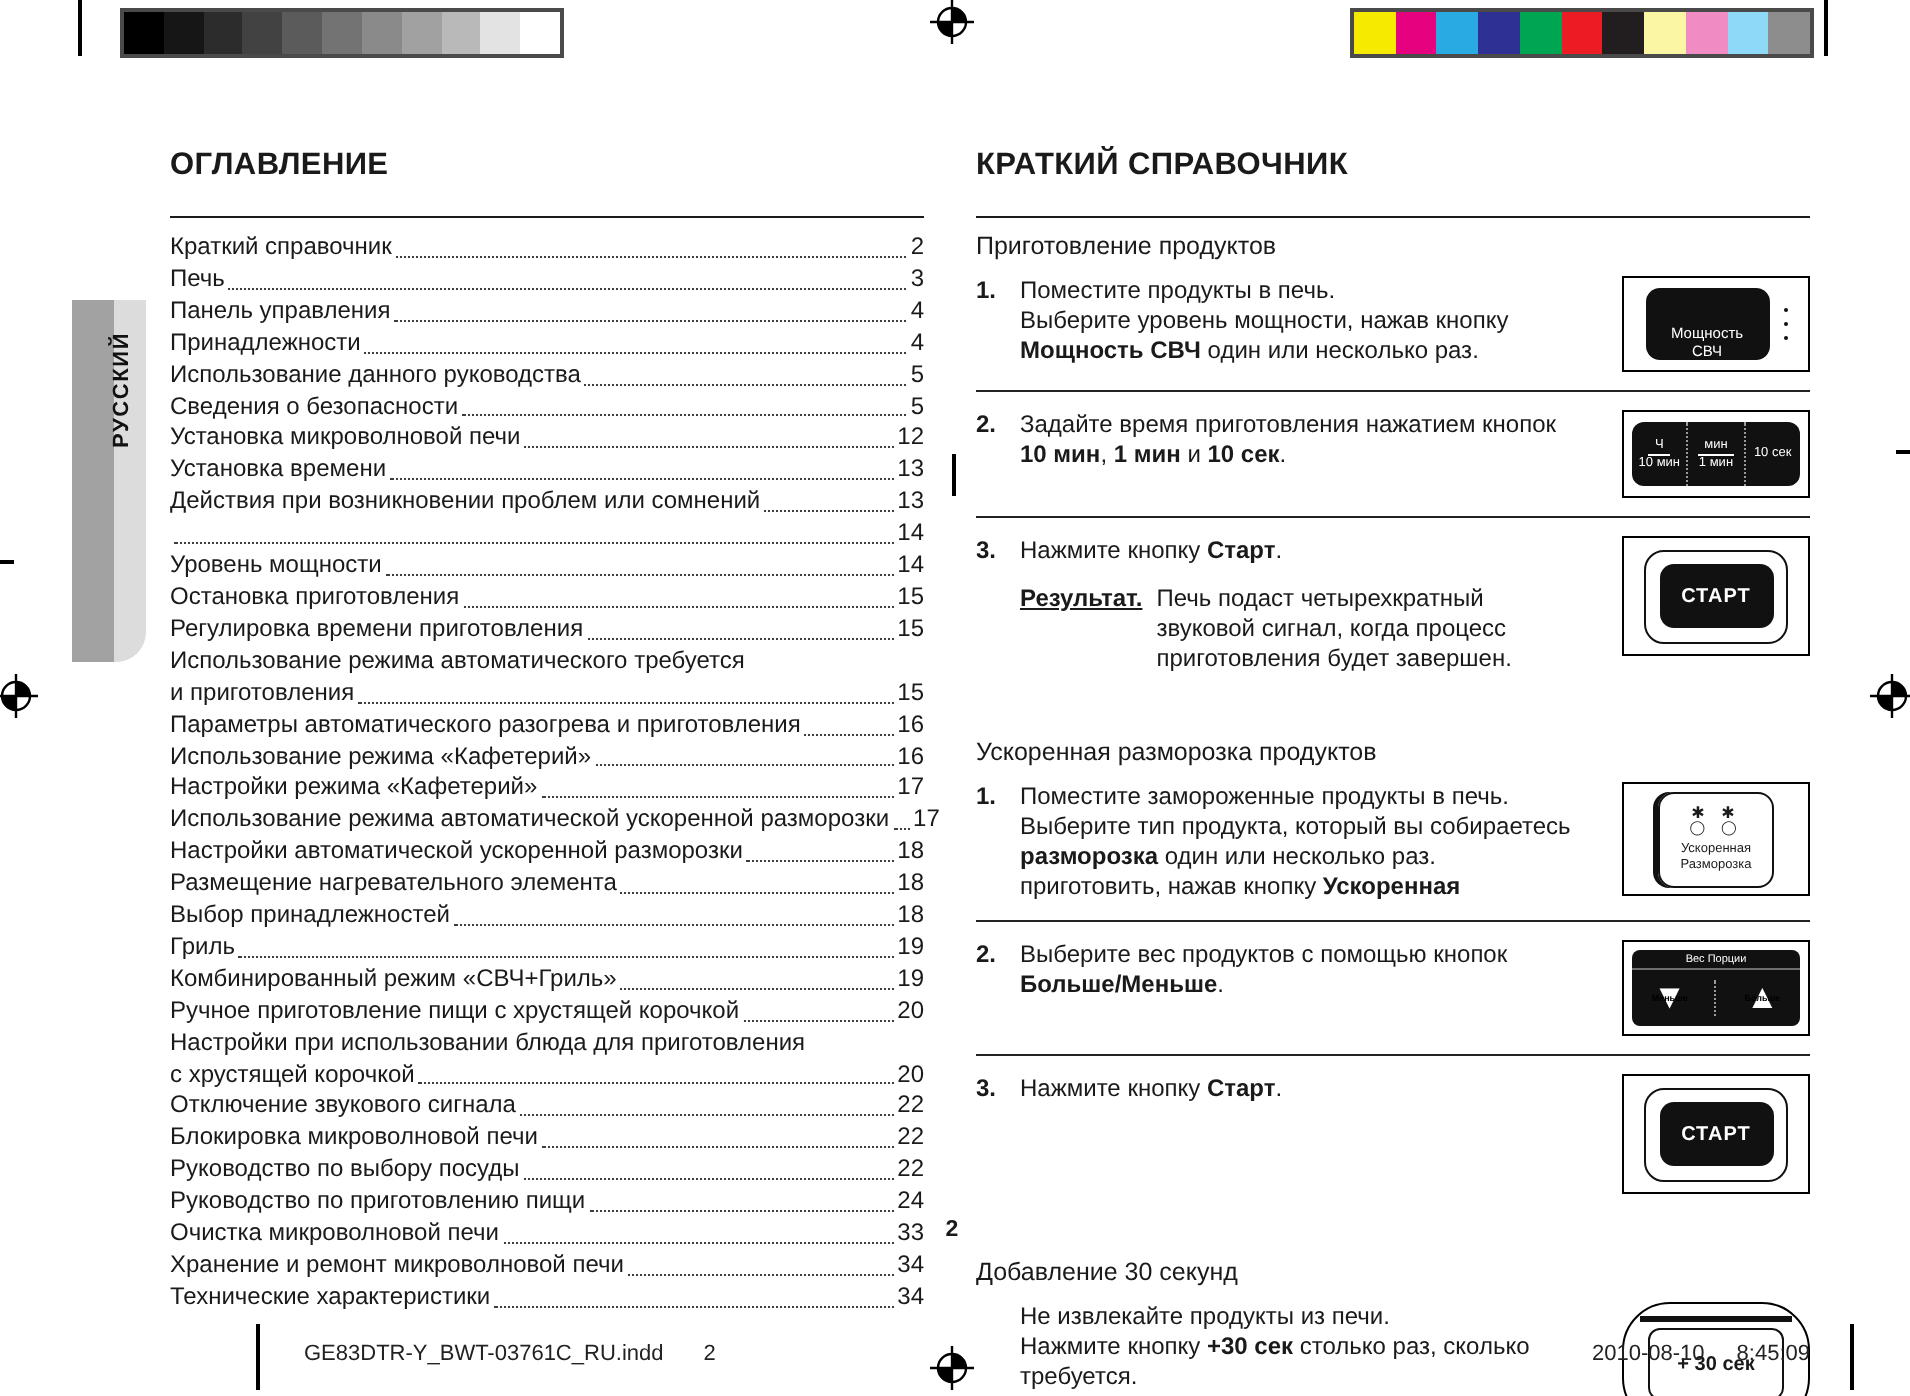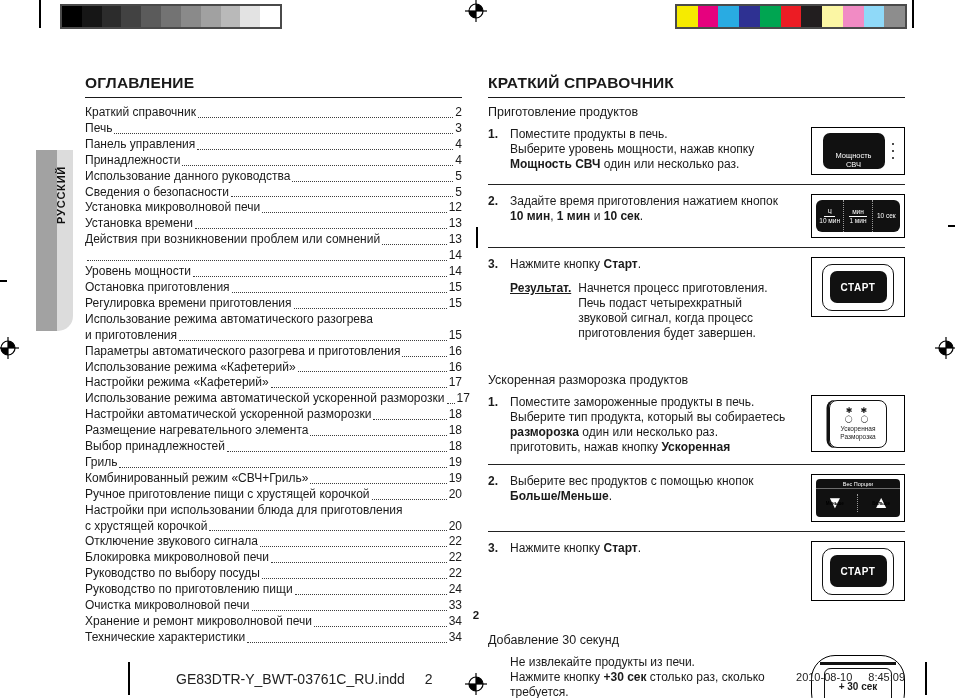--- a/index.html
+++ b/index.html
@@ -13,21 +13,21 @@
   .cropline{position:absolute;top:0;width:1.5px;height:28px;background:#000;}
   
   .side-tab{position:absolute;left:36px;top:150px;width:37px;height:181px;display:flex;}
   .tab-dark{width:21px;background:#a2a2a2;}
   .tab-light{flex:1;background:#dcdcdc;border-radius:0 0 15px 0;}
   .tab-text{position:absolute;left:55px;top:224px;transform:rotate(-90deg);transform-origin:0 0;
             font-size:11px;font-weight:bold;letter-spacing:.8px;white-space:nowrap;color:#111;}
   
   .toc-col{position:absolute;left:85px;top:74px;width:377px;}
   .qr-col{position:absolute;left:488px;top:74px;width:417px;}
-  .col-title{font-size:15.5px;font-weight:bold;letter-spacing:.2px;padding-bottom:5px;
+  .col-title{font-size:15.5px;font-weight:bold;letter-spacing:.2px;padding-bottom:16px;
              border-bottom:1.6px solid #1a1a1a;margin-bottom:7px;}
   
   .toc-entry{font-size:12px;line-height:15.9px;}
   .toc-row{display:flex;align-items:flex-end;}
   .toc-label{white-space:nowrap;}
   .toc-dots{flex:1;border-bottom:1.6px dotted #3d3d3d;margin:0 2px 3px 2px;min-width:8px;}
   .toc-page{white-space:nowrap;}
   
   .qr-heading{font-size:12.5px;margin:32px 0 8px 0;}
   .qr-heading:first-child{margin-top:5px;}
@@ -73,21 +73,21 @@
   .arrow .l{position:absolute;left:0;right:0;top:50%;transform:translateY(-50%);
             font-size:4.5px;font-weight:bold;color:#000;}
   .bb-add30{height:62px;flex-direction:column;border-radius:24px;}
   .bar{height:3.5px;background:#111;width:76px;}
   .add-key{border:1.5px solid #111;border-radius:6px;width:66px;height:34px;margin:3px 0;display:flex;
            align-items:center;justify-content:center;font-size:10px;font-weight:bold;background:#fff;}
   
   .page-num{position:absolute;left:466px;top:609px;width:20px;text-align:center;
             font-size:11.5px;font-weight:bold;}
   .vmark{position:absolute;background:#000;}
-  .footer-file{position:absolute;left:176px;top:671px;font-size:14px;color:#222;}
+  .footer-file{position:absolute;left:152px;top:671px;font-size:11px;color:#222;}
   .footer-file .pg{margin-left:20px;}
   .footer-datetime{position:absolute;right:50px;top:671px;font-size:11px;color:#222;}
   .footer-datetime .time{margin-left:16px;}
   .regmark{position:absolute;width:24px;height:24px;}
 </style>
 </head>
 <body>
 
 <div class="sheet">
 
@@ -242,21 +242,21 @@
           </div>
         </div>
         <div class="toc-entry">
           <div class="toc-row">
             <span class="toc-label">Регулировка времени приготовления </span>
             <span class="toc-dots"></span>
             <span class="toc-page">15</span>
           </div>
         </div>
         <div class="toc-entry">
-          <div class="toc-pre">Использование режима автоматического разогрева</div>
+          <div class="toc-pre">Использование режима автоматического требуется</div>
           <div class="toc-row">
             <span class="toc-label">и приготовления </span>
             <span class="toc-dots"></span>
             <span class="toc-page">15</span>
           </div>
         </div>
         <div class="toc-entry">
           <div class="toc-row">
             <span class="toc-label">Параметры автоматического разогрева и приготовления</span>
             <span class="toc-dots"></span>
@@ -433,21 +433,20 @@
           </div>
         </div>
         <div class="qr-rule"></div>
         <div class="step">
           <div class="step-num">3.</div>
           <div class="step-body">
             <div class="step-line"><span>Нажмите кнопку </span><span class="bold">Старт</span><span>.</span></div>
             <div class="result">
               <span class="result-label">Результат.</span>
               <div class="result-text">
-                <div>Начнется процесс приготовления.</div>
                 <div>Печь подаст четырехкратный</div>
                 <div>звуковой сигнал, когда процесс</div>
                 <div>приготовления будет завершен.</div>
               </div>
             </div>
           </div>
           <div class="btn-box bb-start">
             <div class="start-frame">
               <div class="start-key">СТАРТ</div>
             </div>

